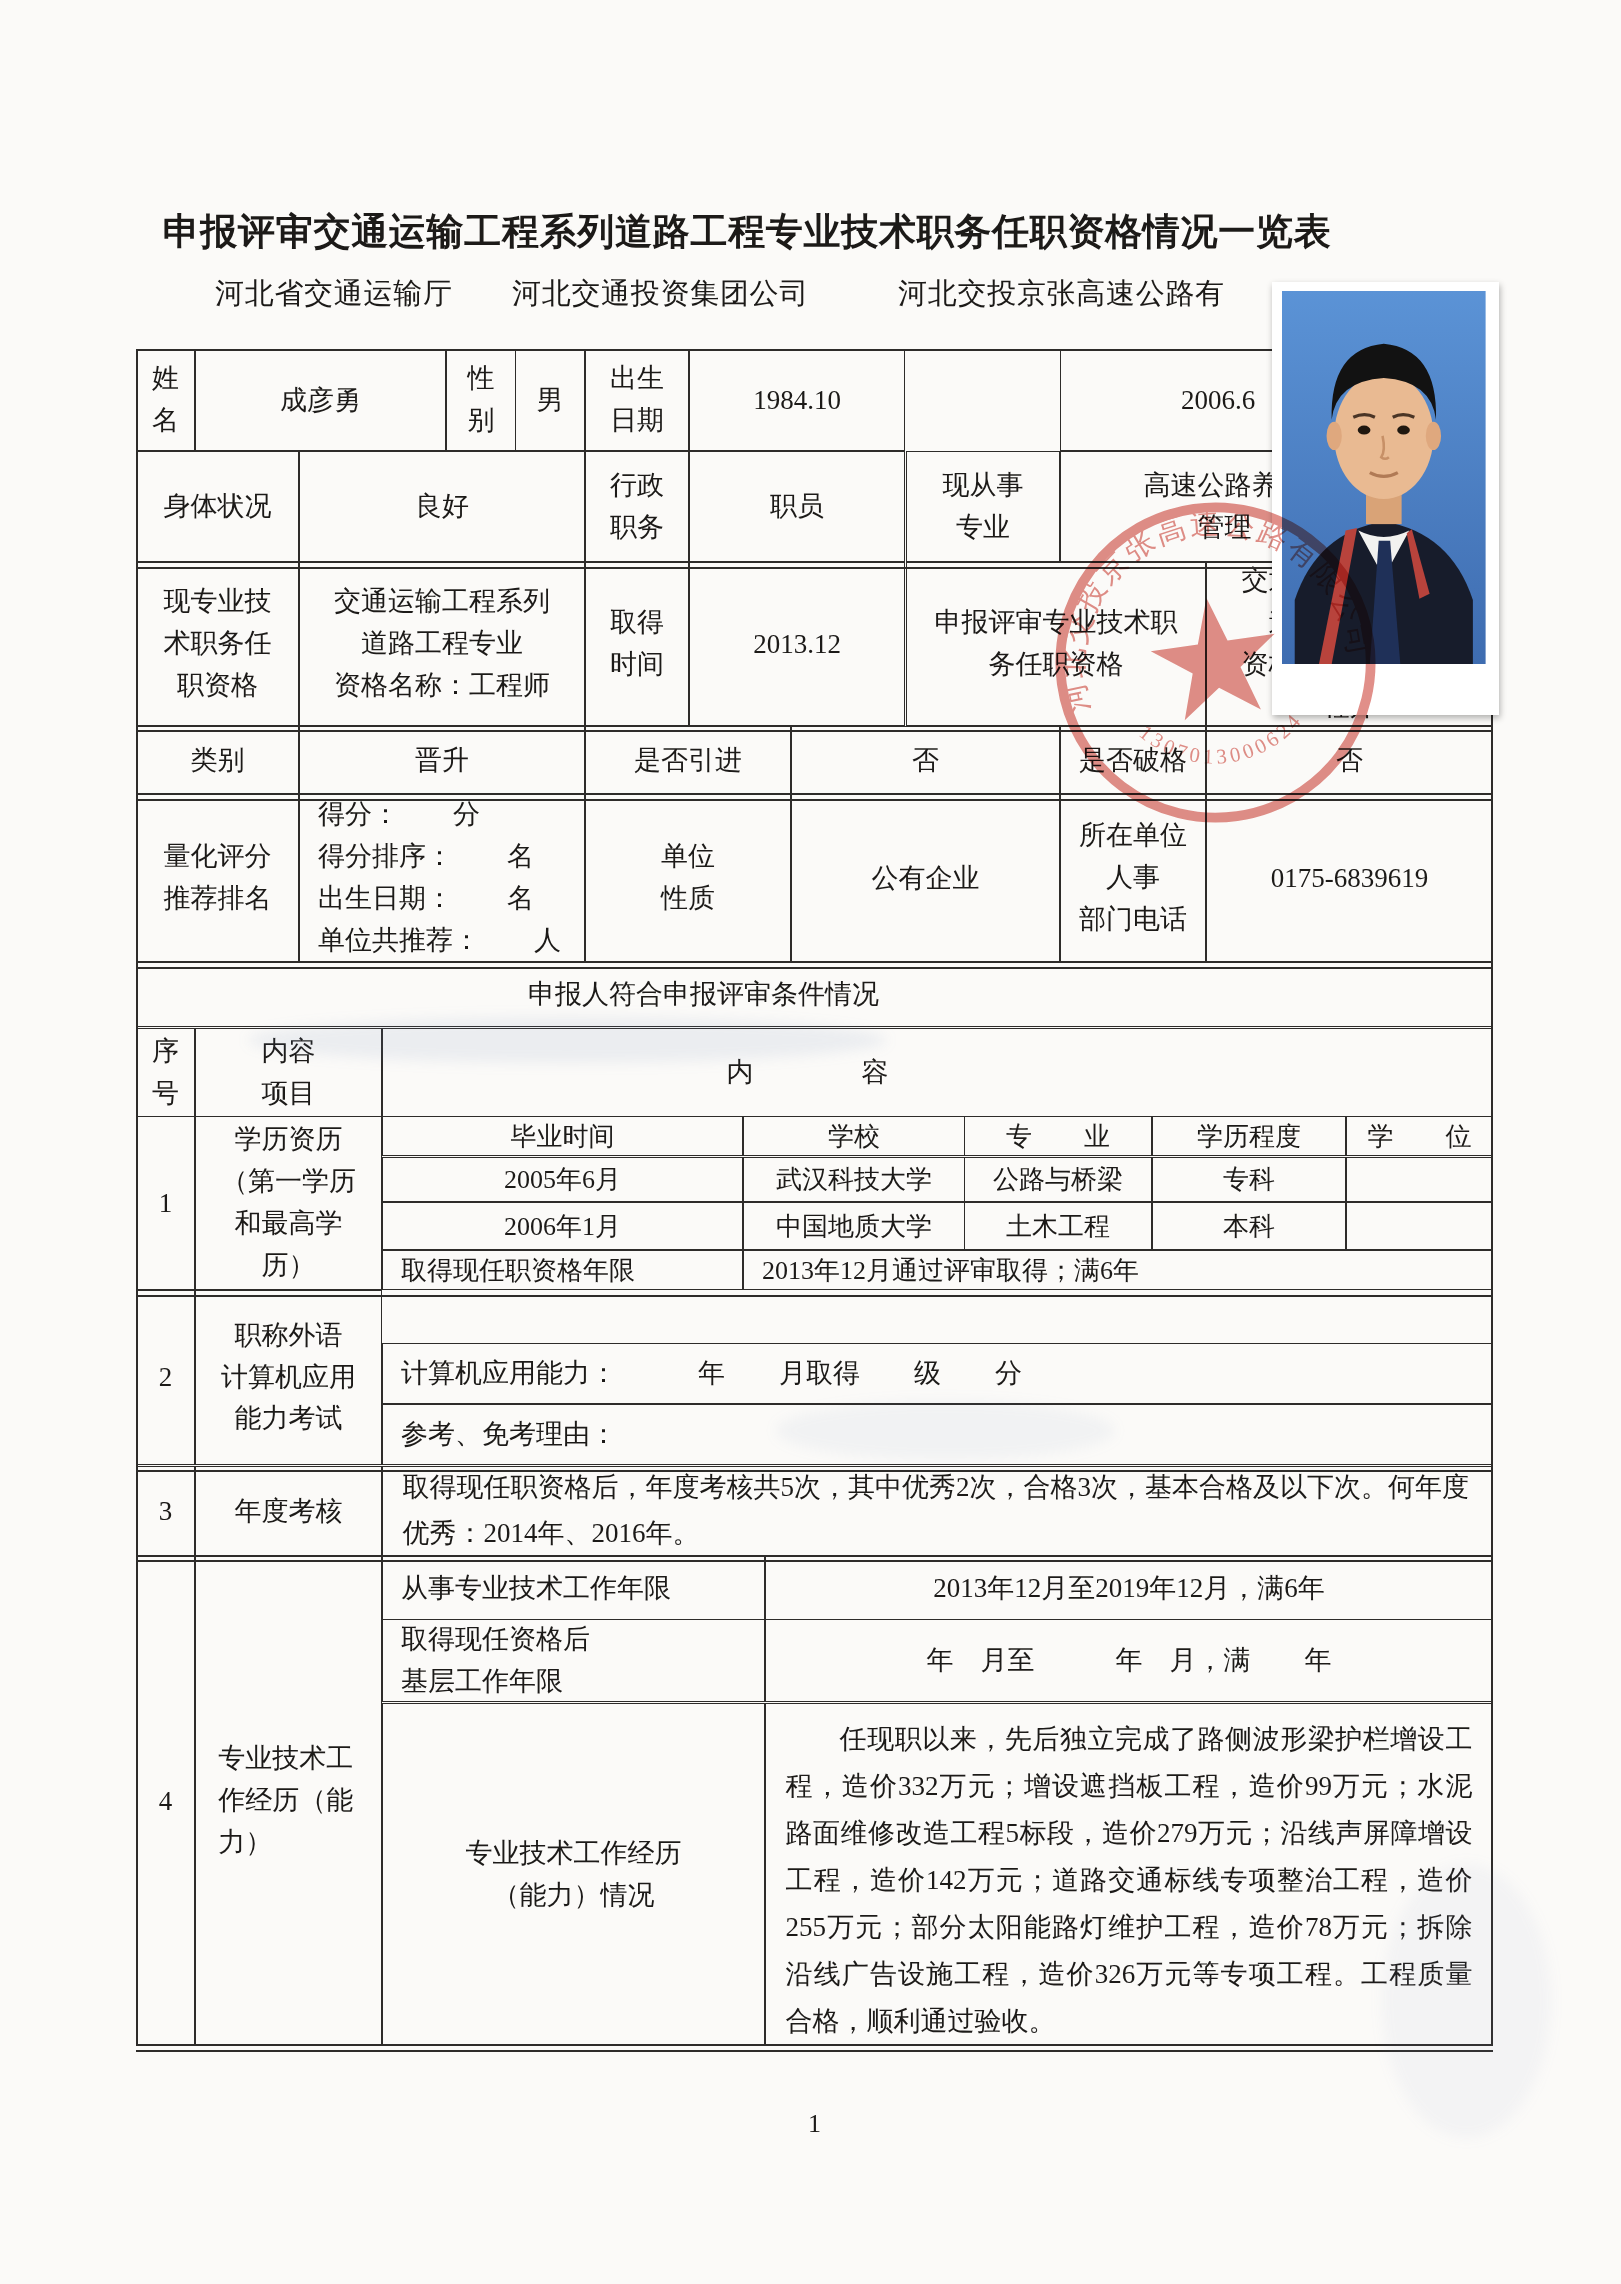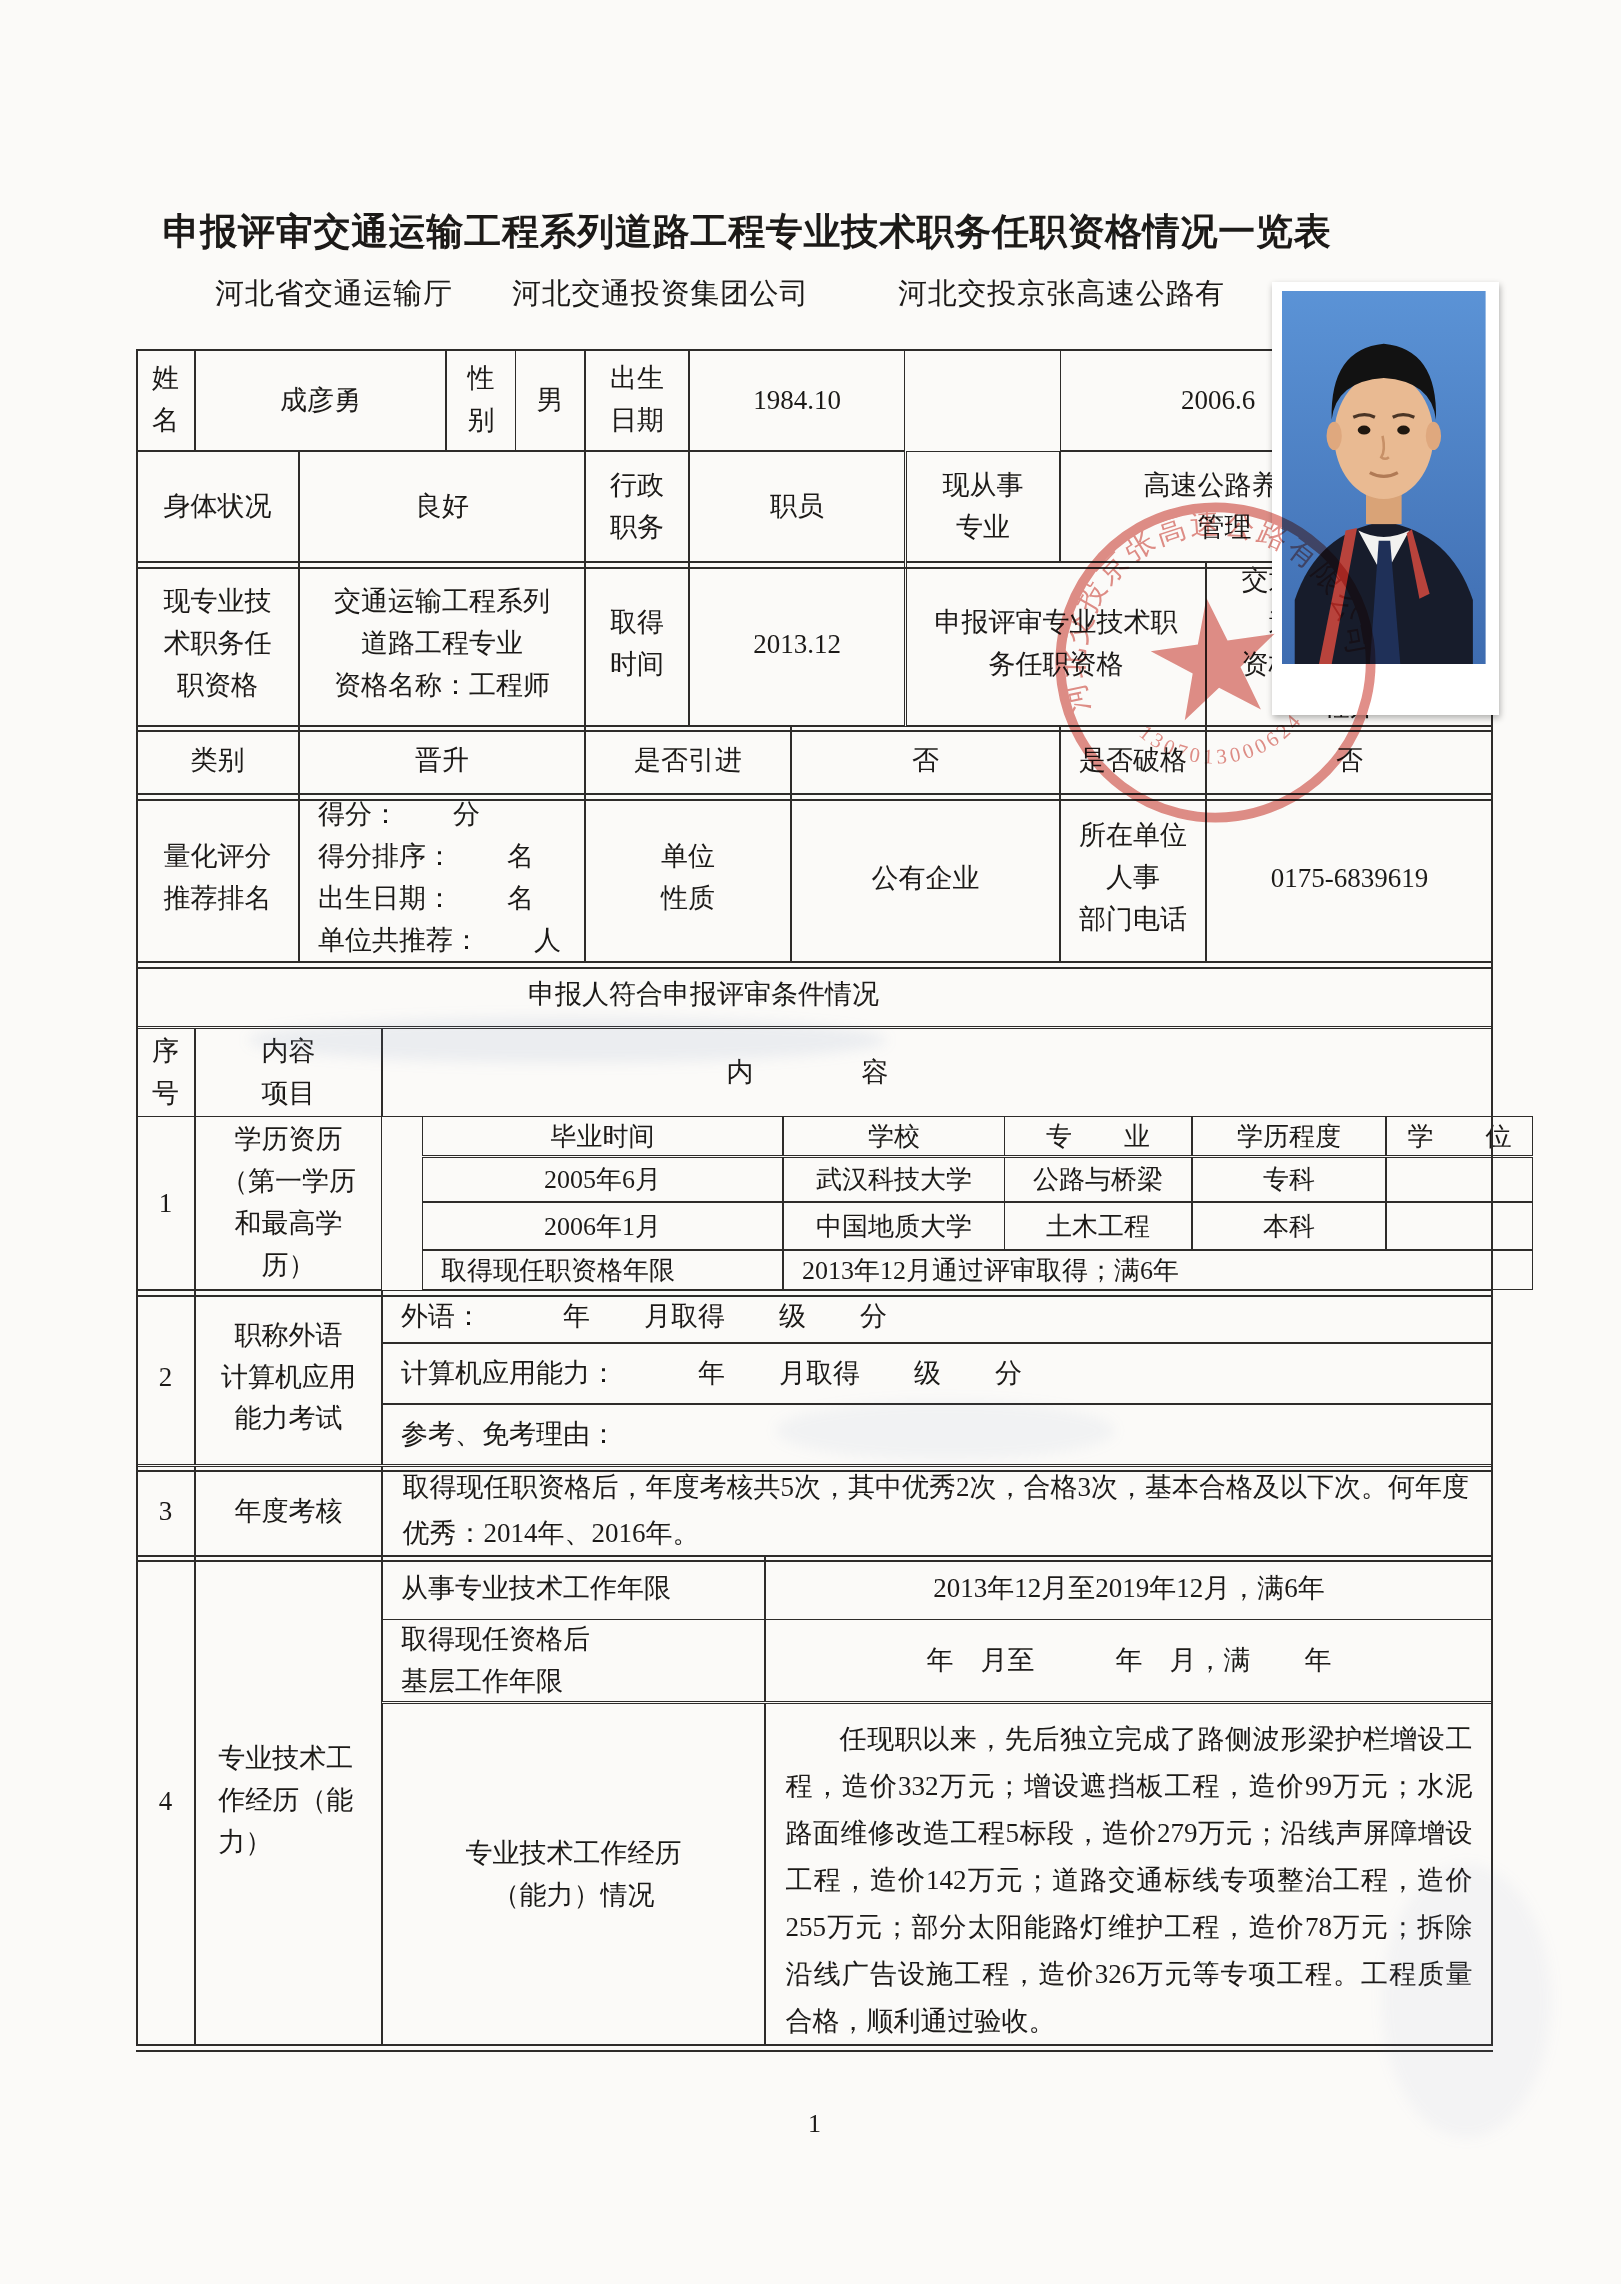--- a/index.html
+++ b/index.html
@@ -12,21 +12,21 @@
   .tbl{position:absolute;left:136px;top:349px;width:1357px;height:1697px;}
   .cell{position:absolute;box-sizing:border-box;border:1.3px solid #2e2c2a;
         display:flex;align-items:center;justify-content:center;text-align:center;
         font-size:27px;line-height:1.5;}
   .cell.left{justify-content:flex-start;text-align:left;padding-left:18px;padding-right:13px;}
   .outline{position:absolute;left:0;top:0;width:1357px;height:1697px;border:2.6px solid #2e2c2a;
            box-sizing:border-box;pointer-events:none;}
   .dbl{position:absolute;left:0;width:1357px;height:2px;background:#2e2c2a;pointer-events:none;}
   .vwrap{display:inline-block;word-break:break-all;line-height:1.55;}
   .lines span{display:block;line-height:1.55;}
-  .sm{font-size:26px;margin-left:40px;}
+  .sm{font-size:26px;}
   .just{display:block;text-align:justify;text-indent:2em;line-height:1.74;padding:11.7px 19.6px;}
   .noind{display:block;text-align:left;line-height:1.7;padding:9px 19.6px;text-indent:0;}
   .photo{position:absolute;left:1272px;top:282px;width:227px;height:433px;background:#fff;
          box-sizing:border-box;padding:8.5px 13px 51px 10.4px;box-shadow:1.3px 3.3px 6.5px rgba(0,0,0,.3);z-index:5;}
   .photo svg{display:block;width:100%;height:100%;}
   .stamp{position:absolute;left:1046px;top:493px;width:339px;height:339px;z-index:6;
          opacity:.62;mix-blend-mode:multiply;transform:rotate(-8deg);pointer-events:none;}
   .smudge{position:absolute;border-radius:50%;filter:blur(6.5px);pointer-events:none;z-index:2;}
 </style>
 </head>
@@ -167,21 +167,20 @@
     <div class="cell sm left" style="left:607px;top:901px;width:750px;height:40px">2013年12月通过评审取得；满6年</div>
 
     <div class="cell" style="left:0;top:941px;width:59px;height:175px">2</div>
     <div class="cell lines" style="left:59px;top:941px;width:187px;height:175px">
       <span>
           <span>职称外语</span>
           <span>计算机应用</span>
           <span>能力考试</span>
         </span>
     </div>
-    <div class="cell left" style="left:246px;top:941px;width:1111px;height:53px">外语：　　　年　　月取得　　级　　分</div>
     <div class="cell left" style="left:246px;top:994px;width:1111px;height:61px">计算机应用能力：　　　年　　月取得　　级　　分</div>
     <div class="cell left" style="left:246px;top:1055px;width:1111px;height:61px">参考、免考理由：</div>
 
     <div class="cell" style="left:0;top:1117px;width:59px;height:90px">3</div>
     <div class="cell" style="left:59px;top:1117px;width:187px;height:90px">年度考核</div>
     <div class="cell" style="left:246px;top:1117px;width:1111px;height:90px;align-items:center">
         <span class="noind">取得现任职资格后，年度考核共5次，其中优秀2次，合格3次，基本合格及以下次。何年度优秀：2014年、2016年。</span>
       </div>
 
     <div class="cell" style="left:0;top:1207px;width:59px;height:490px">4</div>

